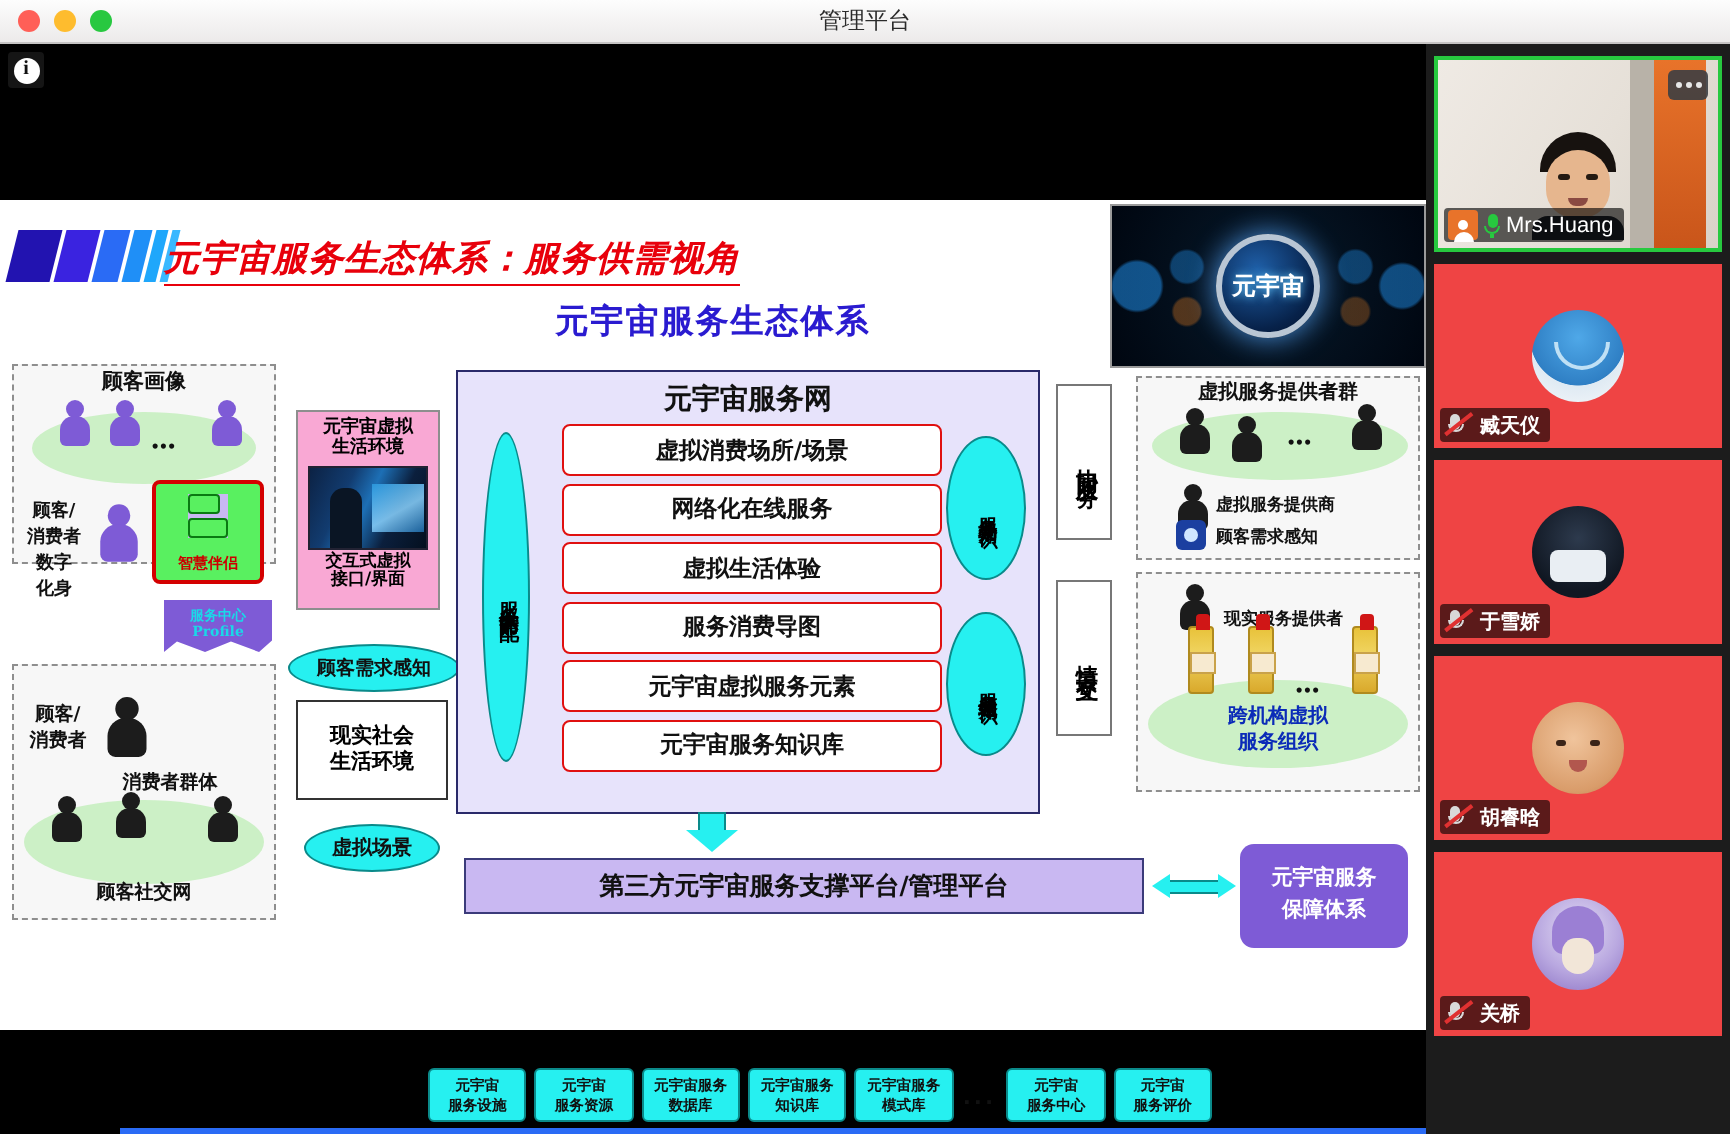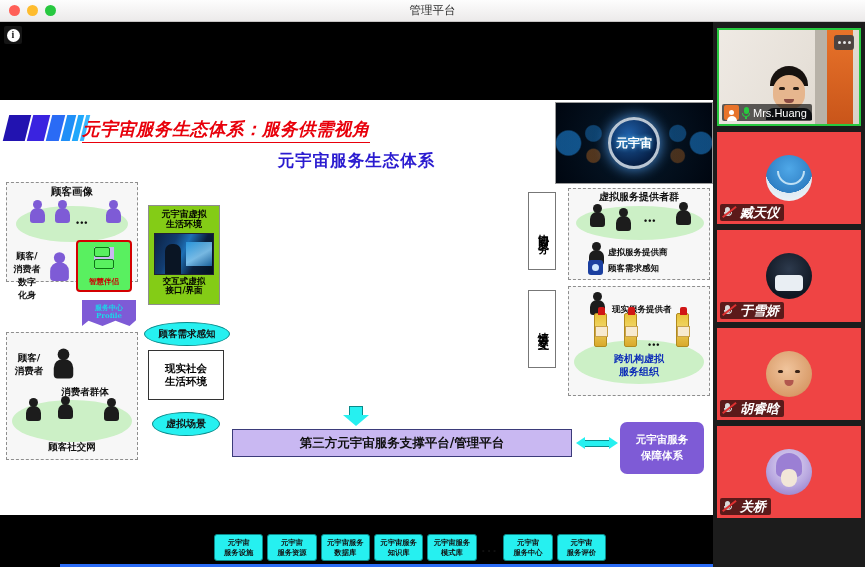--- a/index.html
+++ b/index.html
@@ -84,21 +84,21 @@
     font-weight:bold;color:#c00;}
   .ai .bot{position:absolute;left:50%;top:5px;transform:translateX(-50%);}
   .ai .bot .h{width:16px;height:10px;border:1.4px solid #0a7a12;border-radius:2px;background:#59f060;}
   .ai .bot .b{width:20px;height:10px;border:1.4px solid #0a7a12;border-radius:2px;margin-top:2px;background:#59f060;}
 
   .ribbon{position:absolute;left:82px;top:200px;width:54px;height:26px;background:#7e5bd6;
     color:#1ad8e8;font-size:7px;font-weight:bold;text-align:center;padding-top:4px;line-height:1.15;
     clip-path:polygon(0 0,100% 0,100% 78%,88% 100%,62% 80%,38% 100%,12% 80%,0 100%);}
 
   .vlife{position:absolute;left:148px;top:105px;width:72px;height:100px;border:1.4px solid #8e8e8e;
-    background:#84cc16;}
+    background:#f9a8d4;}
   .vlife .ttl{text-align:center;font-size:9px;font-weight:bold;padding-top:3px;line-height:1.15;}
   .vlife .img{margin:3px auto 0;width:60px;height:42px;
     background:linear-gradient(115deg,#0c2244 0%,#123c70 30%,#1d6fb5 48%,#0b1f3d 70%,#04101f 100%);
     position:relative;overflow:hidden;border:1px solid #223;}
   .vlife .img::before{content:"";position:absolute;left:31px;top:8px;width:26px;height:24px;
     background:linear-gradient(150deg,#2c9be0,#8ad3ff 55%,#1f6fb0);opacity:.85;}
   .vlife .img::after{content:"";position:absolute;left:10px;top:10px;width:16px;height:30px;
     background:#0a1524;border-radius:7px 7px 0 0;}
   .vlife .cap{text-align:center;font-size:8.5px;font-weight:bold;margin-top:2px;line-height:1.15;}
 
@@ -208,21 +208,21 @@
   .micon .arc{position:absolute;left:0;top:6px;width:8px;height:4px;border:1.3px solid #27c93f;
     border-top:none;border-radius:0 0 5px 5px;}
   .micon .stem{position:absolute;left:3.3px;top:10px;width:1.5px;height:2.5px;background:#27c93f;}
   .micmute{width:15px;height:13px;position:relative;}
   .micmute .body{position:absolute;left:3px;top:1px;width:5px;height:8px;border-radius:3px;background:#d9d9d9;}
   .micmute .arc2{position:absolute;left:1.5px;top:6px;width:8px;height:4px;border:1.2px solid #d9d9d9;
     border-top:none;border-radius:0 0 5px 5px;}
   .micmute .slash{position:absolute;left:-1px;top:5px;width:17px;height:2.4px;background:#e03131;
     transform:rotate(-38deg);transform-origin:center;}
   .pname{color:#fff;font-size:11px;white-space:nowrap;}
-  .pname.cnname{font-size:13px;font-weight:bold;font-style:italic;}
+  .pname.cnname{font-size:10px;font-weight:bold;}
 
   .more{position:absolute;right:5px;top:5px;width:20px;height:15px;background:rgba(60,62,66,.9);
     border-radius:3px;display:flex;align-items:center;justify-content:center;gap:2px;}
   .more i{width:3px;height:3px;border-radius:50%;background:#e6e6e6;display:block;}
 
   .avatar{position:absolute;left:50%;top:50%;transform:translate(-50%,-50%);width:46px;height:46px;
     border-radius:50%;overflow:hidden;}
   .av-blue{background:radial-gradient(circle at 50% 30%,#4fa8e8,#2f7fc4 60%,#dfeaf3 61%,#f4f7fa);}
   .av-blue::after{content:"";position:absolute;left:11px;top:16px;width:24px;height:12px;
     border:2px solid #bfe0f5;border-top:none;border-radius:0 0 14px 14px;}
@@ -345,20 +345,43 @@
       <div class="ttl cn">元宇宙虚拟<br>生活环境</div>
       <div class="img"></div>
       <div class="cap cn">交互式虚拟<br>接口/界面</div>
     </div>
 
     <div class="ell percep cn">顾客需求感知</div>
 
     <div class="rlife cn">现实社会<br>生活环境</div>
     <div class="ell vscene cn">虚拟场景</div>
 
+    <div class="center">
+      <div class="hdr cn">元宇宙服务网</div>
+
+      <div class="vmatch">
+        <span class="cn">服务供需匹配</span>
+      </div>
+
+      <div class="rows">
+        <div class="rowbox cn">虚拟消费场所/场景</div>
+        <div class="rowbox cn">网络化在线服务</div>
+        <div class="rowbox cn">虚拟生活体验</div>
+        <div class="rowbox cn">服务消费导图</div>
+        <div class="rowbox cn">元宇宙虚拟服务元素</div>
+        <div class="rowbox cn">元宇宙服务知识库</div>
+      </div>
+
+      <div class="kn kn1">
+        <span class="cn">服务场景知识</span>
+      </div>
+      <div class="kn kn2">
+        <span class="cn">服务领域知识</span>
+      </div>
+    </div>
 
     <div class="sideLbl sl1">
       <span class="cn">协同服务</span>
     </div>
     <div class="sideLbl sl2">
       <span class="cn">情景交互</span>
     </div>
 
     <div class="rgrp rg1"></div>
     <div class="lbl cn" style="left:572px;top:91px;width:134px;font-size:10px;">虚拟服务提供者群</div>

